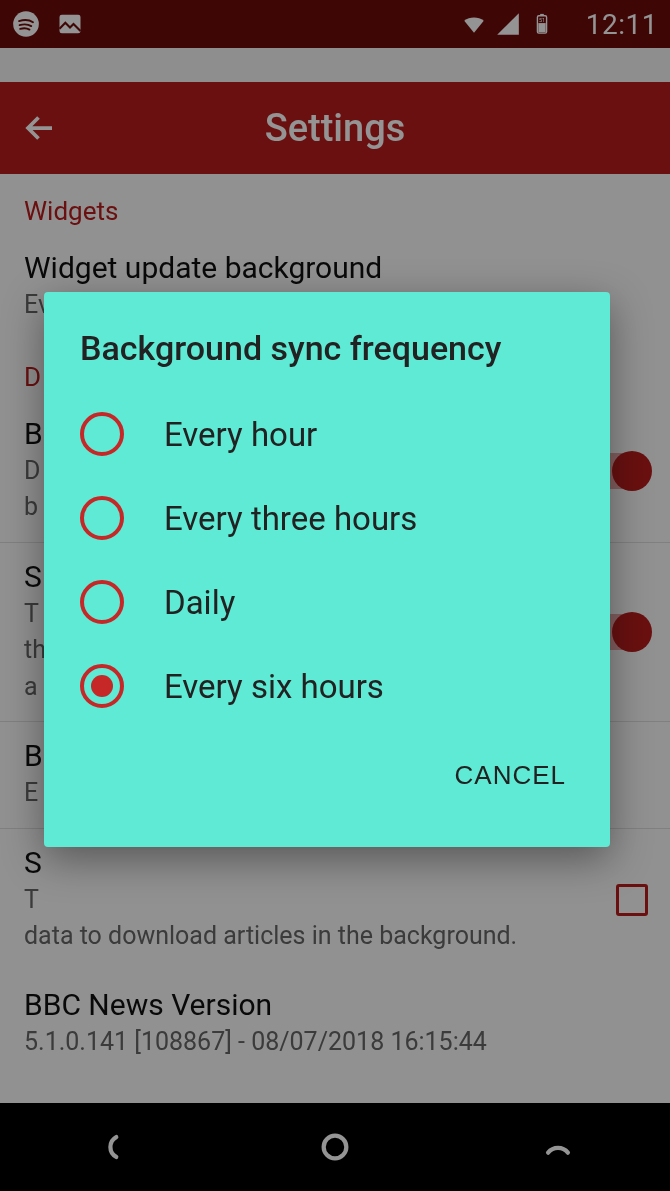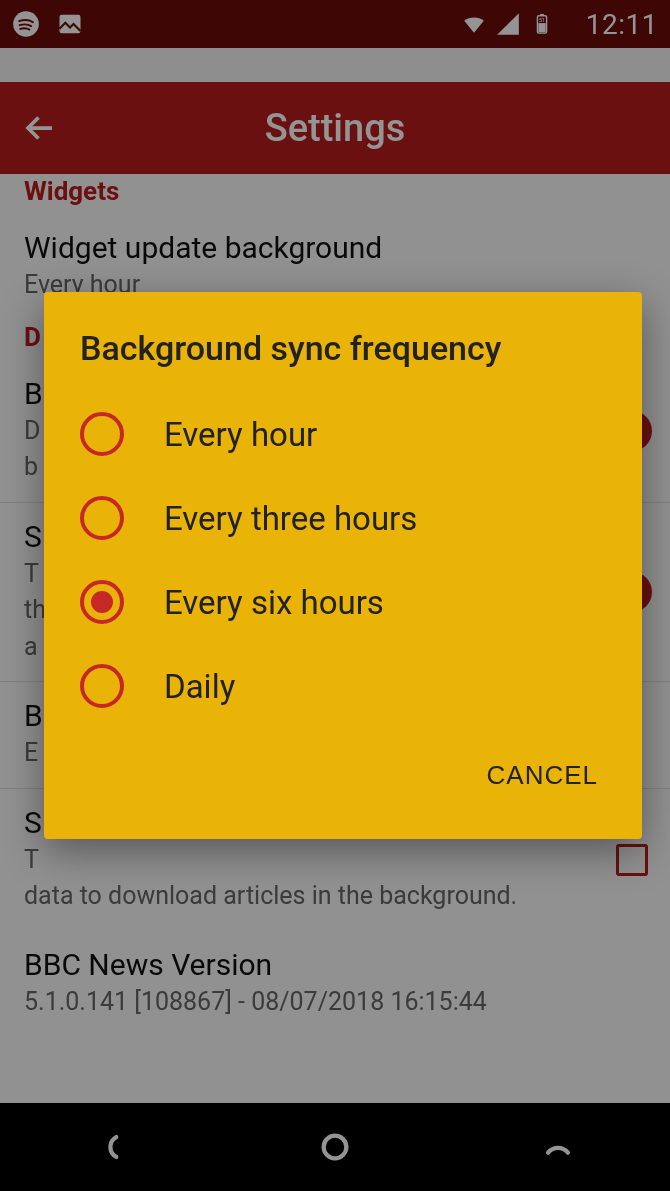--- a/index.html
+++ b/index.html
@@ -33,22 +33,22 @@
 
   .content {
     background: #fafafa;
     height: calc(1191px - 48px - 92px - 88px);
     overflow: hidden;
     padding: 0;
   }
   .section-header {
     color: #b71c1c;
     font-size: 26px;
-    font-weight: 700;
-    padding: 2px 24px 8px;
+    font-weight: 400;
+    padding: 22px 24px 8px;
   }
   .setting-row {
     padding: 16px 24px 18px;
     border-bottom: 1px solid #ddd;
     position: relative;
   }
   .setting-row .title { font-size: 30px; color: #111; }
   .setting-row .sub { font-size: 25px; color: #666; margin-top: 4px; line-height:1.3;}
   .switch {
     position:absolute; right:20px; top:50%; transform:translateY(-50%);
@@ -68,24 +68,24 @@
     display:flex; align-items:center; justify-content:space-around;
   }
   .nav-btn{ width:40px; height:40px; display:flex; align-items:center; justify-content:center;}
 
   .scrim {
     position:absolute; top:0; left:0; right:0; bottom:0;
     background: rgba(0,0,0,0.42);
   }
   .dialog {
     position:absolute;
-    left:44px; right:28px; top:292px;
-    background:#eab308; border-radius:4px;
+    left:44px; right:60px; top:292px;
+    background:#5eead4; border-radius:4px;
     box-shadow:0 12px 40px rgba(0,0,0,0.4);
-    padding: 36px 0 16px;
+    padding: 36px 0 24px;
   }
   .dialog-title{
     font-size:34px; font-weight:500; color:#222;
     padding: 0 36px 24px;
   }
   .radio-row{
     display:flex; align-items:center; padding: 20px 36px;
     gap: 40px; cursor:pointer;
   }
   .radio-circle{
@@ -220,24 +220,24 @@
 
   <div class="radio-row">
     <div class="radio-circle"></div>
     <div class="radio-label">Every hour</div>
   </div>
   <div class="radio-row">
     <div class="radio-circle"></div>
     <div class="radio-label">Every three hours</div>
   </div>
   <div class="radio-row">
+    <div class="radio-circle"></div>
+    <div class="radio-label">Daily</div>
+  </div>
+  <div class="radio-row">
     <div class="radio-circle selected"></div>
     <div class="radio-label">Every six hours</div>
   </div>
-  <div class="radio-row">
-    <div class="radio-circle"></div>
-    <div class="radio-label">Daily</div>
-  </div>
 
   <div class="dialog-actions">
     <button class="dialog-btn">CANCEL</button>
   </div>
 </div>
 
 </body></html>

